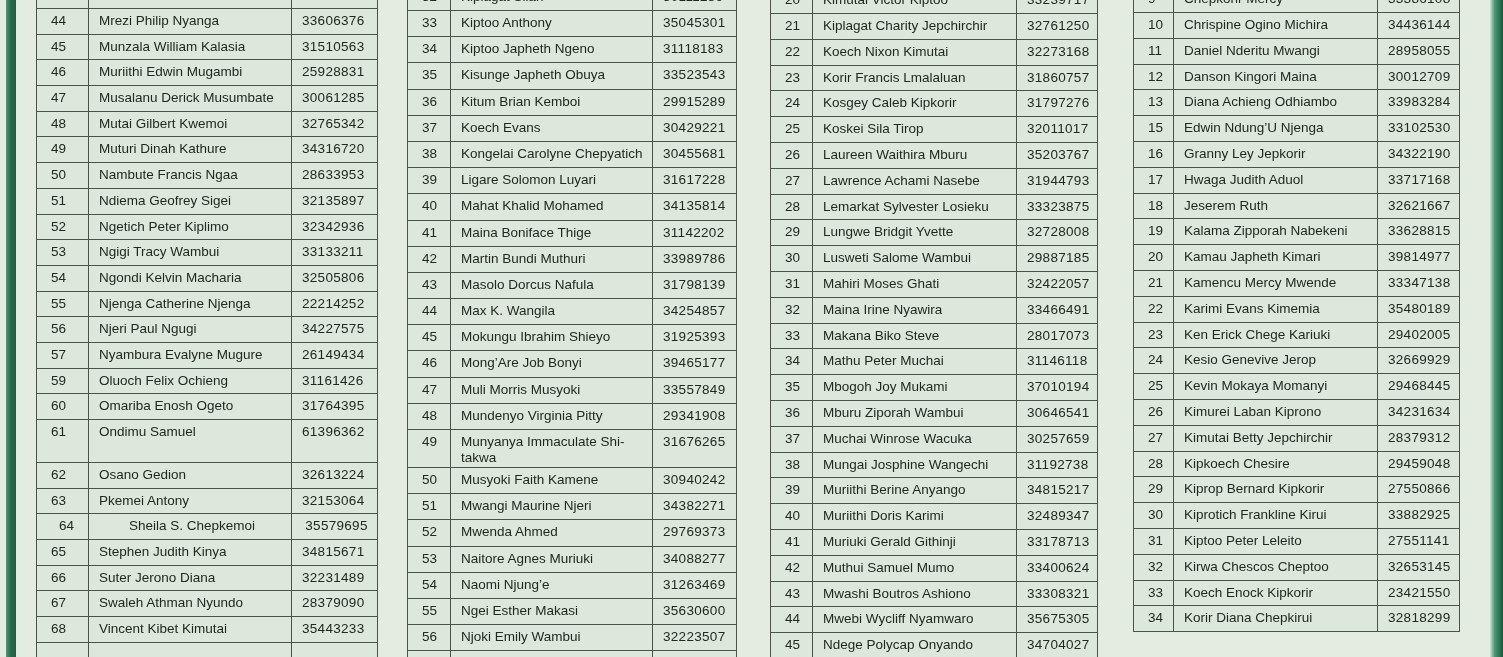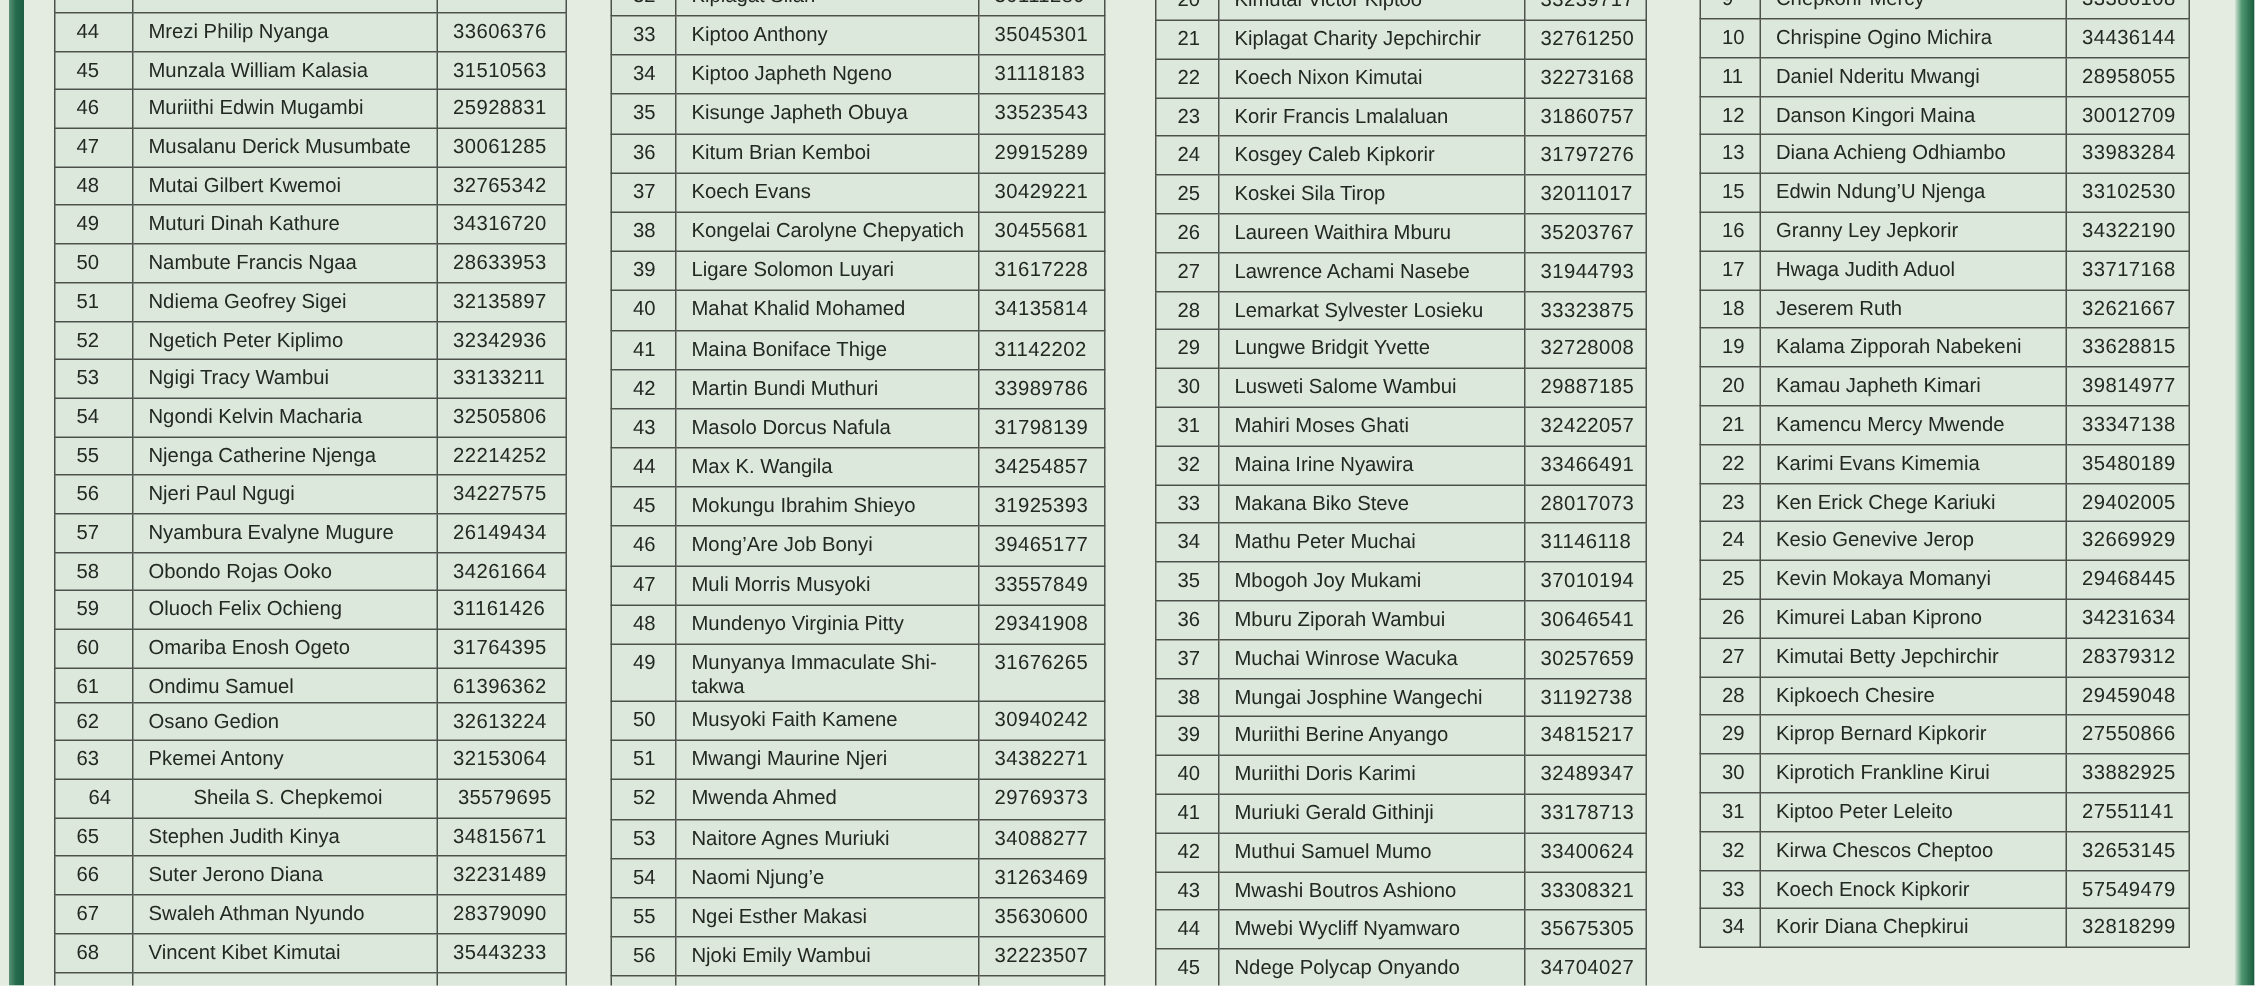--- a/index.html
+++ b/index.html
@@ -112,35 +112,30 @@
             <td class="no">56</td>
             <td class="name">Njeri Paul Ngugi</td>
             <td class="id">34227575</td>
           </tr>
           <tr style="height: 25.7px;">
             <td class="no">57</td>
             <td class="name">Nyambura Evalyne Mugure</td>
             <td class="id">26149434</td>
           </tr>
           <tr style="height: 25.7px;">
-            <td class="no">58</td>
-            <td class="name">Obondo Rojas Ooko</td>
-            <td class="id">34261664</td>
-          </tr>
-          <tr style="height: 25.7px;">
             <td class="no">59</td>
             <td class="name">Oluoch Felix Ochieng</td>
             <td class="id">31161426</td>
           </tr>
           <tr style="height: 25.7px;">
             <td class="no">60</td>
             <td class="name">Omariba Enosh Ogeto</td>
             <td class="id">31764395</td>
           </tr>
-          <tr style="height: 23px;">
+          <tr style="height: 43px;">
             <td class="no">61</td>
             <td class="name">Ondimu Samuel</td>
             <td class="id">61396362</td>
           </tr>
           <tr style="height: 25.7px;">
             <td class="no">62</td>
             <td class="name">Osano Gedion</td>
             <td class="id">32613224</td>
           </tr>
           <tr style="height: 25.7px;">
@@ -582,21 +577,21 @@
             <td class="id">27551141</td>
           </tr>
           <tr style="height: 25.8px;">
             <td class="no">32</td>
             <td class="name">Kirwa Chescos Cheptoo</td>
             <td class="id">32653145</td>
           </tr>
           <tr style="height: 25.8px;">
             <td class="no">33</td>
             <td class="name">Koech Enock Kipkorir</td>
-            <td class="id">57549479</td>
+            <td class="id">23421550</td>
           </tr>
           <tr style="height: 25.8px;">
             <td class="no">34</td>
             <td class="name">Korir Diana Chepkirui</td>
             <td class="id">32818299</td>
           </tr>
         </tbody>
       </table>
     </div>
 </div>

